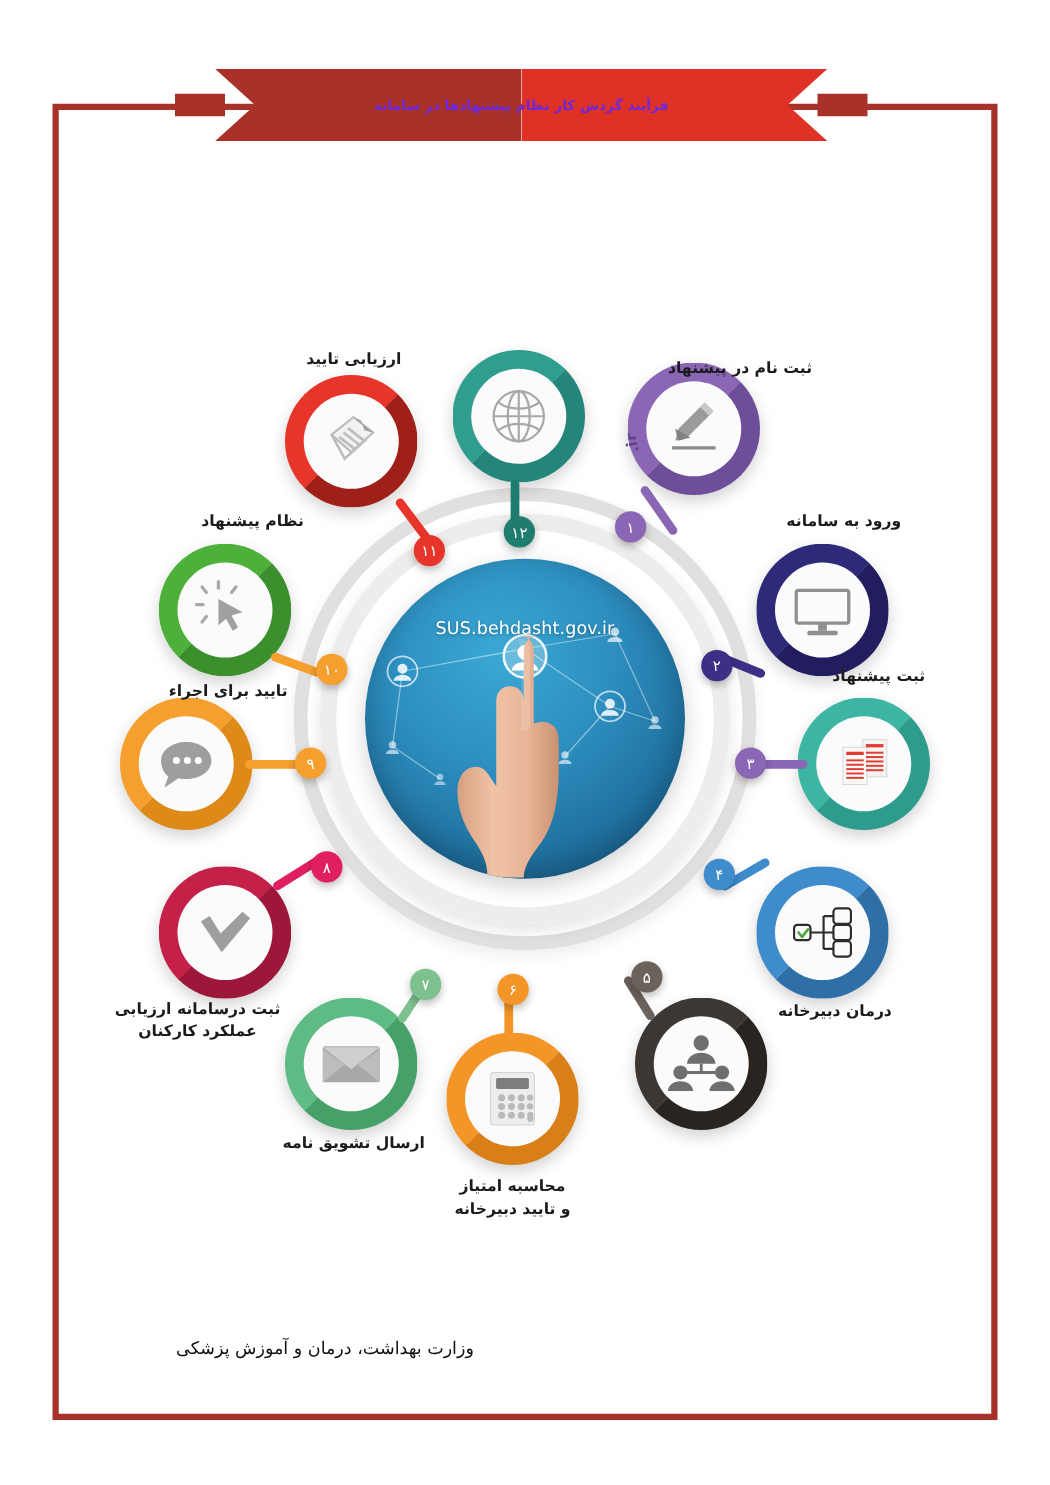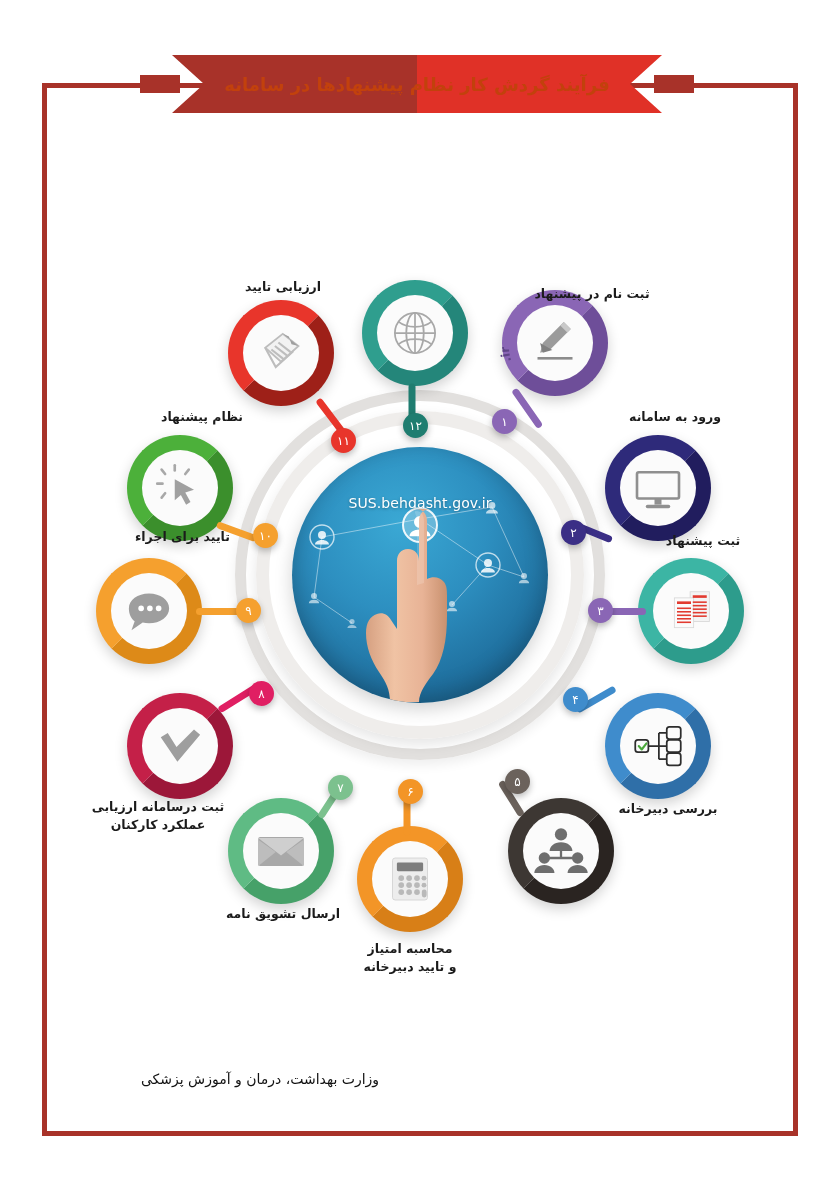--- a/index.html
+++ b/index.html
@@ -46,22 +46,22 @@
   }
   #ribbon .tail-l, #ribbon .tail-r {
     position: absolute; top: 20px; height: 18px;
     background: #a83229;
   }
   #ribbon .tail-l { left: -32px; width: 40px; }
   #ribbon .tail-r { right: -32px; width: 40px; background: #a83229; }
   #ribbon .ribbon-title {
     position: absolute; inset: 0;
     display: flex; align-items: center; justify-content: center;
-    color: #c2410c;
-    font-size: 18px; font-weight: bold;
+    color: #6d28d9;
+    font-size: 11px; font-weight: bold;
     letter-spacing: .2px;
     z-index: 5;
     direction: rtl;
   }
 
   
   #wheel {
     position: absolute;
     left: 60px; top: 200px;
     width: 720px; height: 800px;
@@ -321,21 +321,21 @@
             <rect x="6" y="25" width="15" height="14" rx="3" fill="none" stroke="#2d2d2d" stroke-width="2"></rect>
             <path d="M10 32l3.4 4 5.4-7" fill="none" stroke="#4aa83a" stroke-width="2.4" stroke-linecap="round" stroke-linejoin="round"></path>
             <rect x="42" y="10" width="16" height="14" rx="3" fill="none" stroke="#2d2d2d" stroke-width="2"></rect>
             <rect x="42" y="25" width="16" height="14" rx="3" fill="none" stroke="#2d2d2d" stroke-width="2"></rect>
             <rect x="42" y="40" width="16" height="14" rx="3" fill="none" stroke="#2d2d2d" stroke-width="2"></rect>
             <path d="M21 32h12M33 17v30M33 17h9M33 32h9M33 47h9" fill="none" stroke="#2d2d2d" stroke-width="2"></path>
           </svg>
         </div>
       </div>
     </div>
-    <div class="label c" style="left:533px; top:600px; width:150px;">بررسی دبیرخانه</div>
+    <div class="label c" style="left:533px; top:600px; width:150px;">درمان دبیرخانه</div>
 
     <div class="node" style="left:448px; top:598px;">
       <div class="stem" style="left:14px; top:14px; width:40px; transform:rotate(-122deg); background:#6b625c;"></div>
       <div class="badge" style="left:-3px; top:-29px; background:#6b625c;">
         <span>۵</span>
       </div>
       <div class="ring" style="border-color:#3d3733; border-right-color:#2a2421; border-bottom-color:#2a2421;">
         <div class="inner-face">
           <svg class="glyph" viewBox="0 0 64 64">
             <g fill="#6e6e6e">
@@ -427,21 +427,21 @@
             <path d="M32 12c13 0 23 7.5 23 17s-10 17-23 17c-2.5 0-5-.3-7.2-.8L12 54l3.6-10.4C11.6 40.5 9 35.6 9 29c0-9.5 10-17 23-17z" fill="#9e9e9e"></path>
             <g fill="#ffffff">
                 <circle cx="23" cy="29" r="3.2"></circle>
                 <circle cx="33" cy="29" r="3.2"></circle>
                 <circle cx="43" cy="29" r="3.2"></circle>
               </g>
           </svg>
         </div>
       </div>
     </div>
-    <div class="label r" style="left:-10px; top:328px; width:180px;">تایید برای اجراء</div>
+    <div class="label r" style="left:-10px; top:344px; width:180px;">تایید برای اجراء</div>
 
     <div class="node" style="left:67px; top:235px;">
       <div class="stem" style="left:90px; top:86px; width:42px; transform:rotate(20deg); background:#f5a02e;"></div>
       <div class="badge" style="left:126px; top:88px; background:#f5a02e;">
         <span>۱۰</span>
       </div>
       <div class="ring" style="border-color:#4cb03a; border-right-color:#3b8f2c; border-bottom-color:#3b8f2c;">
         <div class="inner-face">
           <svg class="glyph" viewBox="0 0 64 64">
             <path d="M26 22l22 12-10 3 6 11-5 3-6-11-7 6z" fill="#a0a0a0"></path>

